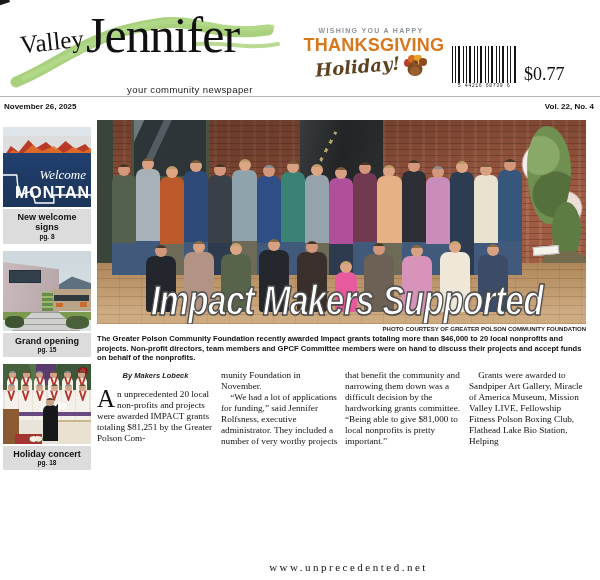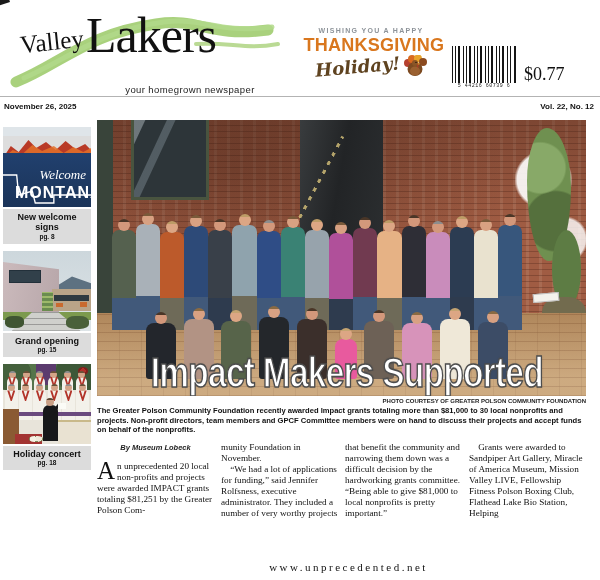--- a/index.html
+++ b/index.html
@@ -89,27 +89,27 @@
       background:linear-gradient(#5c4634 0 2px,#caa086 2px); }
   .c-arm { position:absolute; left:57%; bottom:32%; width:3px; height:15px; background:#17181a; transform:rotate(38deg); }
   .c-hanky { position:absolute; left:62%; bottom:44%; width:8px; height:6px; background:#fbfbf6; }
   .c-flowers2 { position:absolute; left:30%; bottom:2%; width:16%; height:8%;
       background:radial-gradient(circle at 30% 50%,#f5f2e4 0 30%,transparent 31%),
                  radial-gradient(circle at 70% 40%,#efeadb 0 30%,transparent 31%),#7d8a5a; border-radius:40%; }
 
   
   .main { position:absolute; left:97px; top:120px; width:489px; }
 
-  .photo { position:relative; height:276px; overflow:hidden;
+  .photo { position:relative; height:204px; overflow:hidden;
       background-color:#a05c43;
       background-image:
         radial-gradient(ellipse at 28% 18%, rgba(45,20,12,.30), transparent 55%),
         linear-gradient(rgba(60,30,20,.35), rgba(0,0,0,0) 38%),
         repeating-linear-gradient(0deg, rgba(60,25,15,.28) 0 1px, transparent 1px 6px),
-        repeating-linear-gradient(90deg, rgba(236,216,196,.12) 0 3px, transparent 3px 13px); }
+        repeating-linear-gradient(90deg, rgba(236,216,196,.12) 0 3px, transparent 3px 13px); font-style: italic; }
   .ph-frame { position:absolute; left:0; top:0; width:3.2%; height:100%; background:#39443a; z-index:1; }
   .ph-window { position:absolute; left:7%; top:0; width:16%; height:29%; background:
       linear-gradient(115deg, rgba(188,199,205,.45) 0 10%, transparent 11%),
       linear-gradient(115deg, transparent 30%, rgba(170,185,195,.3) 31% 38%, transparent 39%), #2d3539;
       border-left:3px solid #49543f; border-right:3px solid #49543f; border-bottom:3px solid #49543f; z-index:0; }
   .ph-door { position:absolute; left:41.5%; top:0; width:17%; height:58%; background:linear-gradient(100deg,#393c3e,#222426 45%,#2c2f31); z-index:0; }
   .ph-door::after { content:""; position:absolute; left:18%; top:6%; width:3px; height:70%; transform:rotate(28deg);
       background:repeating-linear-gradient(0deg,#d7c27a 0 4px,transparent 4px 10px); opacity:.8; }
   .ph-sky { position:absolute; right:0; top:0; width:14.5%; height:72%; background:linear-gradient(#b6c4cd,#d3dadd 70%); z-index:0;
       background-image:radial-gradient(circle at 40% 30%, rgba(255,255,255,.9) 0 18%, transparent 20%),
@@ -187,22 +187,22 @@
   <div class="masthead">
     <div class="printmark"></div>
 
     <div class="logo">
       <svg width="282" height="92" viewBox="0 0 282 92">
         <path d="M10 78 C55 60, 80 30, 150 20 C195 13, 200 34, 262 26" fill="none" stroke="#8cc152" stroke-width="11" stroke-linecap="round" opacity="0.75"></path>
         <path d="M18 74 C60 56, 95 26, 158 18 C200 13, 208 30, 266 23" fill="none" stroke="#b2d98a" stroke-width="5" stroke-linecap="round" opacity="0.85"></path>
         <path d="M190 40 C225 38, 240 46, 272 40" fill="none" stroke="#9ccb66" stroke-width="4" stroke-linecap="round" opacity="0.7"></path>
       </svg>
       <div class="logo-valley">Valley</div>
-      <div class="logo-journal">Lakers</div>
-      <div class="logo-tagline">your homegrown newspaper</div>
+      <div class="logo-journal">Jennifer</div>
+      <div class="logo-tagline">your community newspaper</div>
     </div>
 
     <div class="greeting">
       <div class="greet1">WISHING YOU A HAPPY</div>
       <div class="greet2">THANKSGIVING</div>
       <div class="greet3row">
         <span class="greet3">Holiday!</span>
         <svg width="24" height="22" viewBox="0 0 24 22">
           <circle cx="5" cy="8" r="4" fill="#b5402e"></circle>
           <circle cx="9" cy="4" r="4" fill="#d96a1f"></circle>
@@ -220,21 +220,21 @@
 
     <div class="barcode">
       <div class="bars"></div>
       <div class="bars-digits">5 44216 60739 6</div>
     </div>
     <div class="price">$0.77</div>
   </div>
 
   <div class="dateline">
     <span>November 26, 2025</span>
-    <span>Vol. 22, No. 12</span>
+    <span>Vol. 22, No. 4</span>
   </div>
 
   <div class="sidebar">
 
     <div class="s-img">
       <div class="sign-top"></div>
       <svg class="sign-ridge" viewBox="0 0 90 22" preserveAspectRatio="none">
         <polygon points="0,22 8,10 16,16 26,4 34,12 44,6 54,14 64,5 74,13 84,8 90,14 90,22" fill="#b93a26"></polygon>
         <polygon points="0,22 10,14 20,18 30,9 40,15 52,10 62,17 72,11 82,16 90,12 90,22" fill="#e2712a" opacity="0.85"></polygon>
       </svg>
@@ -349,26 +349,26 @@
           <div class="fp"></div>
           <div class="fp"></div>
           <div class="fp"></div>
       </div>
       <div class="envelope"></div>
 
       <div class="overlay-headline">Impact Makers Supported</div>
     </div>
 
     <div class="credit">PHOTO COURTESY OF GREATER POLSON COMMUNITY FOUNDATION</div>
-    <div class="caption">The Greater Polson Community Foundation recently awarded Impact grants totaling more than $81,000 to 30 local nonprofits and projects. Non-profit directors, team members and GPCF Committee members were on hand to discuss their projects and accept funds on behalf of the nonprofits.</div>
+    <div class="caption">The Greater Polson Community Foundation recently awarded Impact grants totaling more than $46,000 to 20 local nonprofits and projects. Non-profit directors, team members and GPCF Committee members were on hand to discuss their projects and accept funds on behalf of the nonprofits.</div>
 
 
     <div class="cols">
       <div class="col">
-        <div class="byline">By Museum Lobeck</div>
+        <div class="byline">By Makers Lobeck</div>
         <span class="dropcap">A</span><span class="coltext">n unprecedented 20 local non-profits and projects were awarded IMPACT grants totaling $81,251 by the Greater Polson Com-</span>
       </div>
       <div class="col">
         <span class="coltext">munity Foundation in November.
  “We had a lot of applications for funding,” said Jennifer Rolfsness, executive administrator. They included a number of very worthy projects</span>
       </div>
       <div class="col">
         <span class="coltext">that benefit the community and narrowing them down was a difficult decision by the hardworking grants committee. “Being able to give $81,000 to local nonprofits is pretty important.”</span>
       </div>
       <div class="col">

